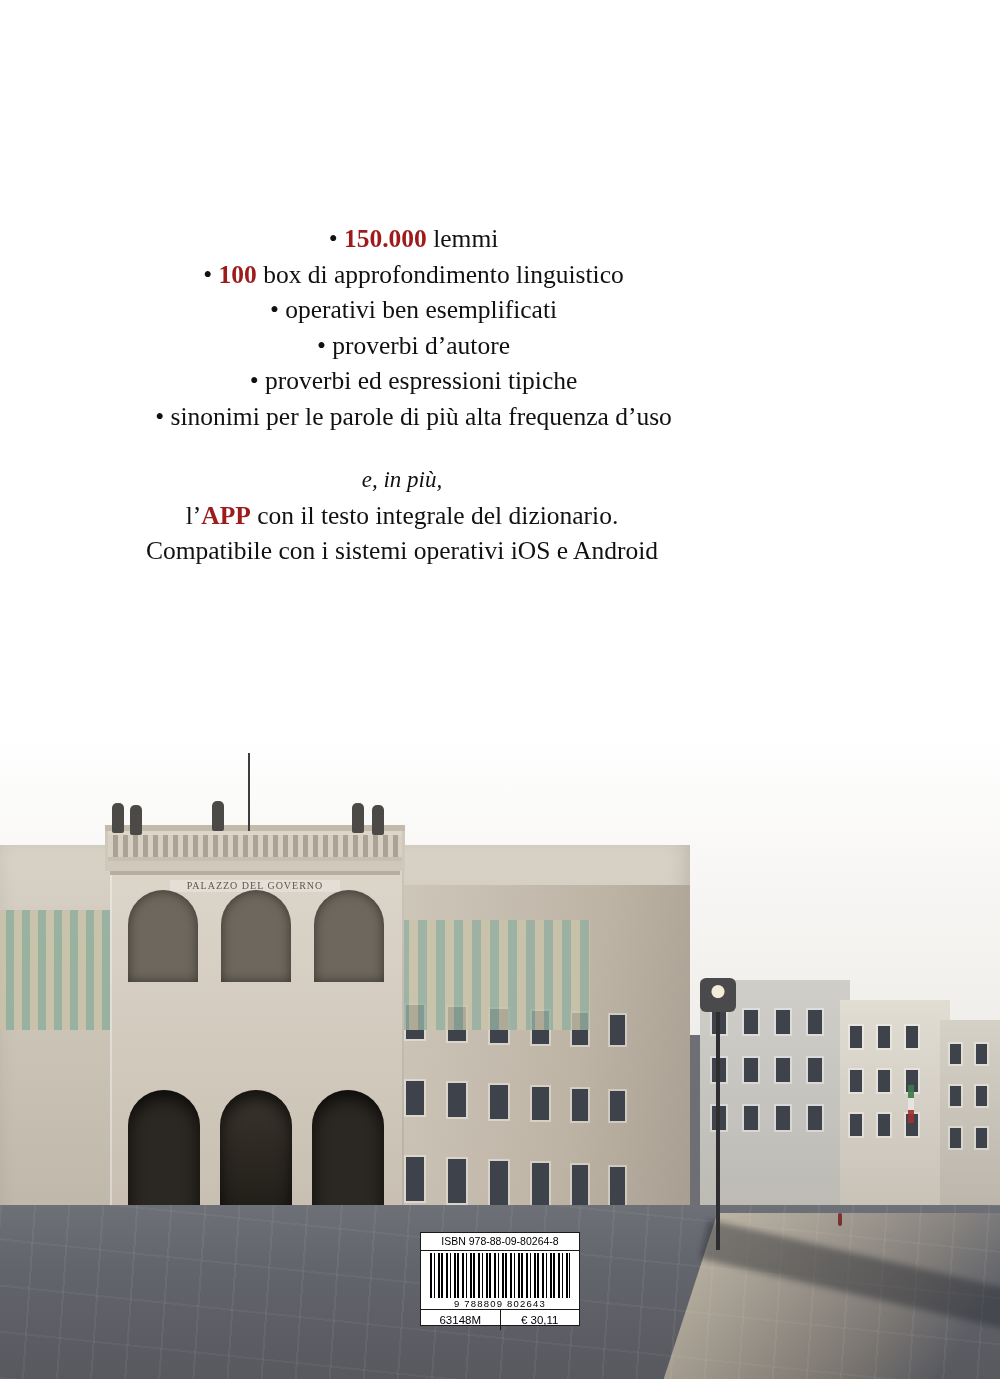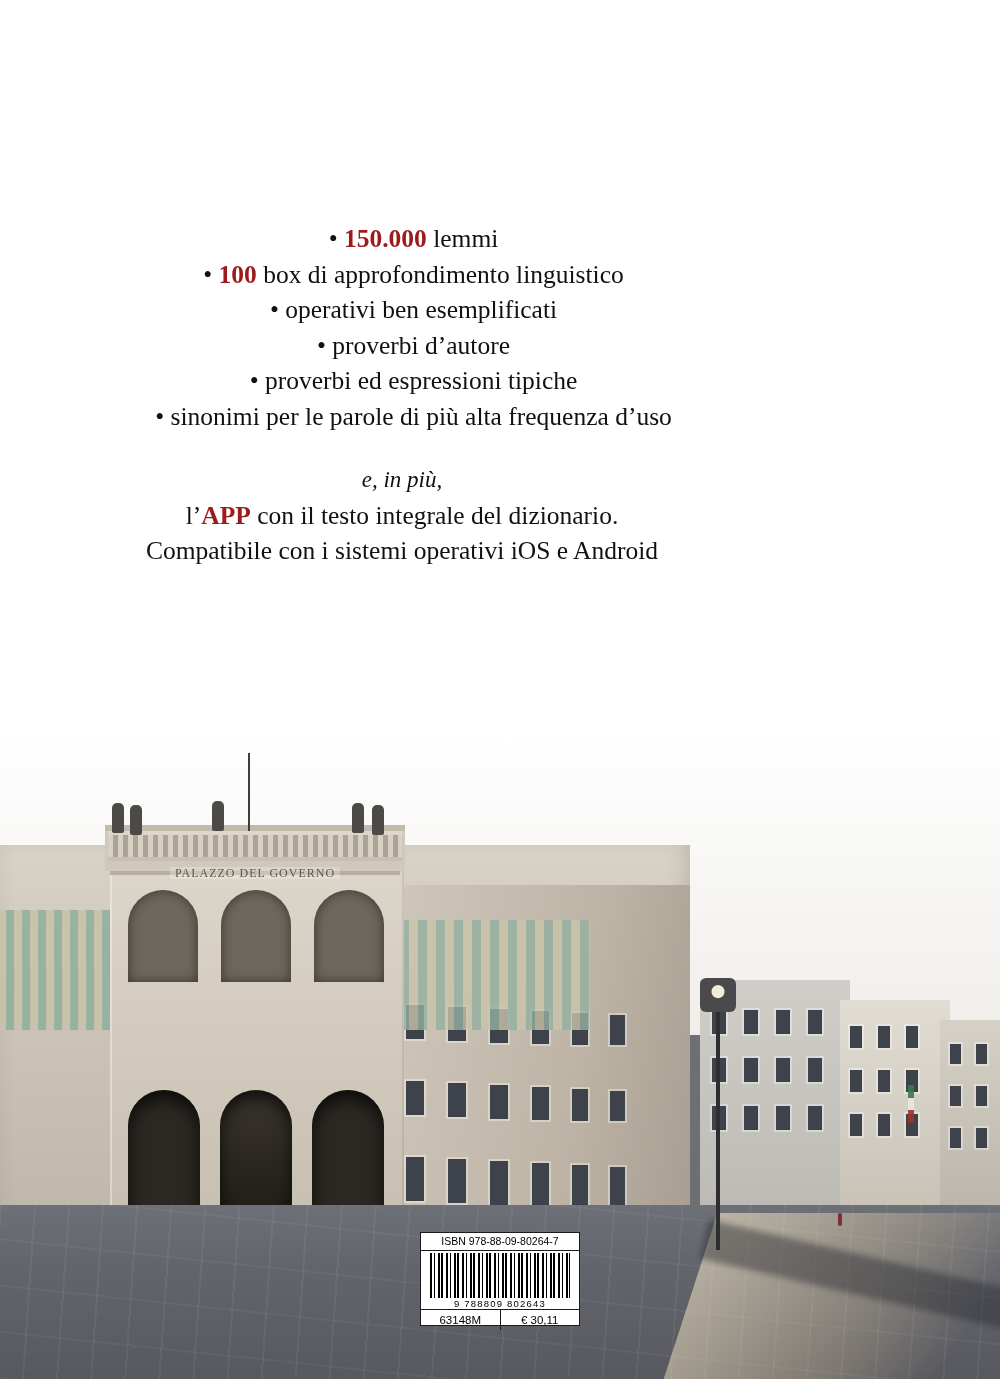--- a/index.html
+++ b/index.html
@@ -180,25 +180,25 @@
     width: 72px; height: 148px;
     background: #2b2722;
     border-radius: 36px 36px 0 0;
     box-shadow: inset 0 8px 16px rgba(0,0,0,0.7);
   }
   .arch-low.door {
     background: linear-gradient(#3a352d, #1b1813);
   }
   .label-plate {
     position: absolute;
-    left: 170px; top: 132px;
+    left: 170px; top: 145px;
     width: 170px; height: 12px;
     background: rgba(255,255,255,0.25);
     color: #5d564c;
-    font-size: 12px;
+    font-size: 10px;
     letter-spacing: 1px;
     text-align: center;
     line-height: 12px;
     font-family: "Liberation Serif", serif;
   }
   .mosaic {
     position: absolute;
     left: -10px; top: 175px;
     width: 120px; height: 120px;
     background:
@@ -452,21 +452,21 @@
     <div class="ground"></div>
     <div class="sunpatch"></div>
     <div class="shadowband"></div>
 
     <div class="lamp-post"></div>
     <div class="lamp-head"></div>
     <div class="person" style="left:838px; top:478px;"></div>
   </div>
 
   <div class="barcode-box">
-    <div class="isbn-text">ISBN 978-88-09-80264-7</div>
+    <div class="isbn-text">ISBN 978-88-09-80264-8</div>
     <div class="bars"></div>
     <div class="bars-digits">9 788809 802643</div>
     <div class="price-row">
       <div class="code">63148M</div>
       <div class="price">€ 30,11</div>
     </div>
   </div>
 
 </div>
 

